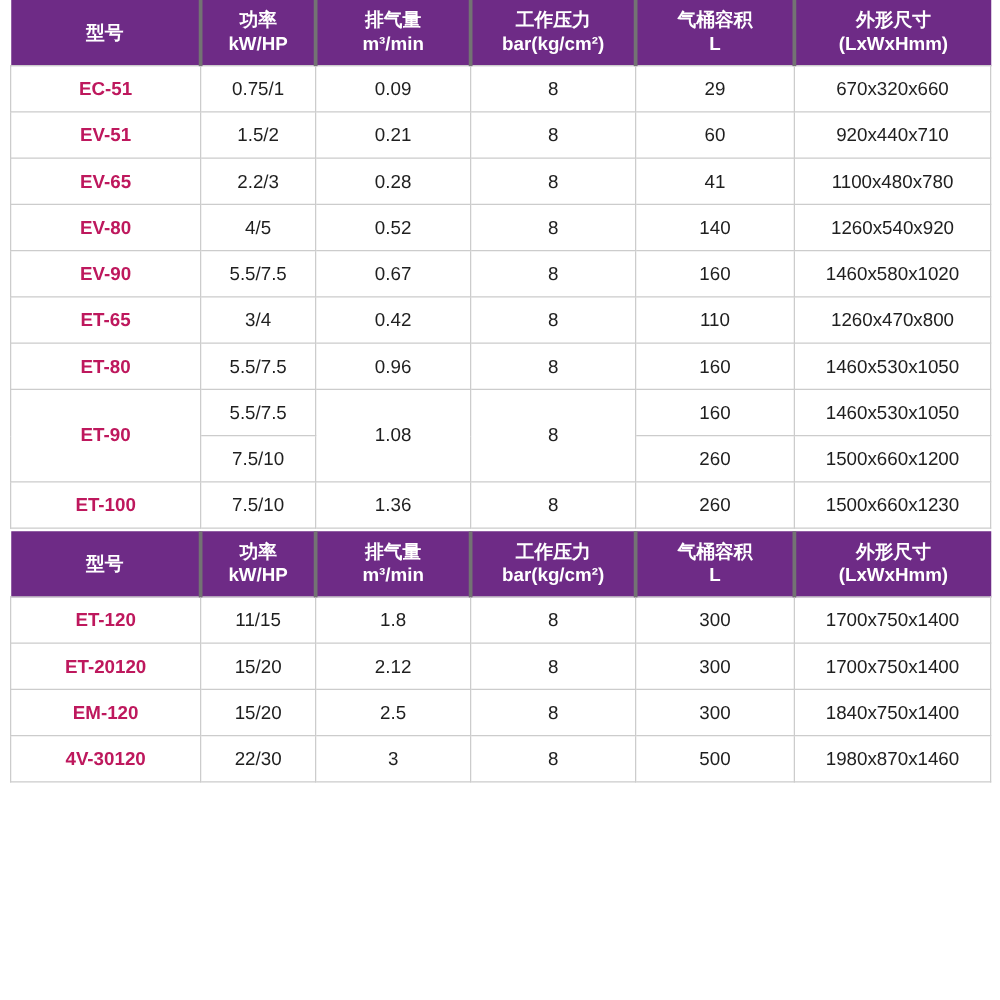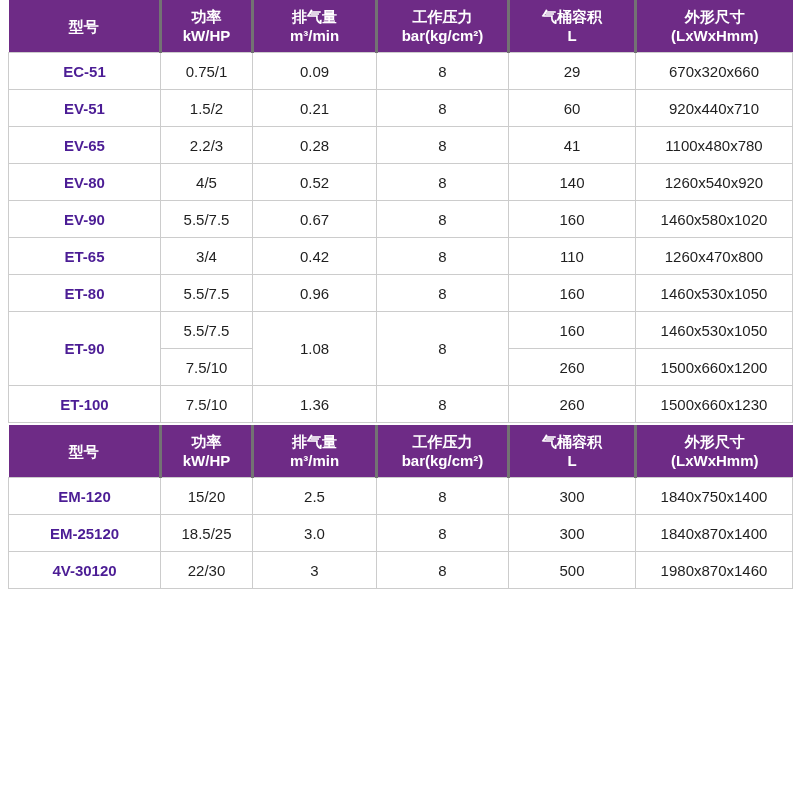--- a/index.html
+++ b/index.html
@@ -45,21 +45,21 @@
     height: 36px;
     padding: 0;
     text-align: center;
     vertical-align: middle;
     font-size: 15px;
     color: #1f1f1f;
     background: #ffffff;
   }
   td.model {
     font-weight: bold;
-    color: #4c1d95;
+    color: #be185d;
   }
 </style>
 </head>
 <body>
 
 <div class="wrap">
 
   <table class="spec">
     <colgroup>
       <col style="width:152px">
@@ -209,36 +209,44 @@
             <div class="h-unit">L</div>
           </th>
         <th>
             <div class="h-title">外形尺寸</div>
             <div class="h-unit">(LxWxHmm)</div>
           </th>
       </tr>
     </thead>
     <tbody>
       <tr>
+        <td class="model">ET-120</td>
+        <td>11/15</td>
+        <td>1.8</td>
+        <td>8</td>
+        <td>300</td>
+        <td>1700x750x1400</td>
+      </tr>
+      <tr>
+        <td class="model">ET-20120</td>
+        <td>15/20</td>
+        <td>2.12</td>
+        <td>8</td>
+        <td>300</td>
+        <td>1700x750x1400</td>
+      </tr>
+      <tr>
         <td class="model">EM-120</td>
         <td>15/20</td>
         <td>2.5</td>
         <td>8</td>
         <td>300</td>
         <td>1840x750x1400</td>
       </tr>
       <tr>
-        <td class="model">EM-25120</td>
-        <td>18.5/25</td>
-        <td>3.0</td>
-        <td>8</td>
-        <td>300</td>
-        <td>1840x870x1400</td>
-      </tr>
-      <tr>
         <td class="model">4V-30120</td>
         <td>22/30</td>
         <td>3</td>
         <td>8</td>
         <td>500</td>
         <td>1980x870x1460</td>
       </tr>
     </tbody>
   </table>
 

